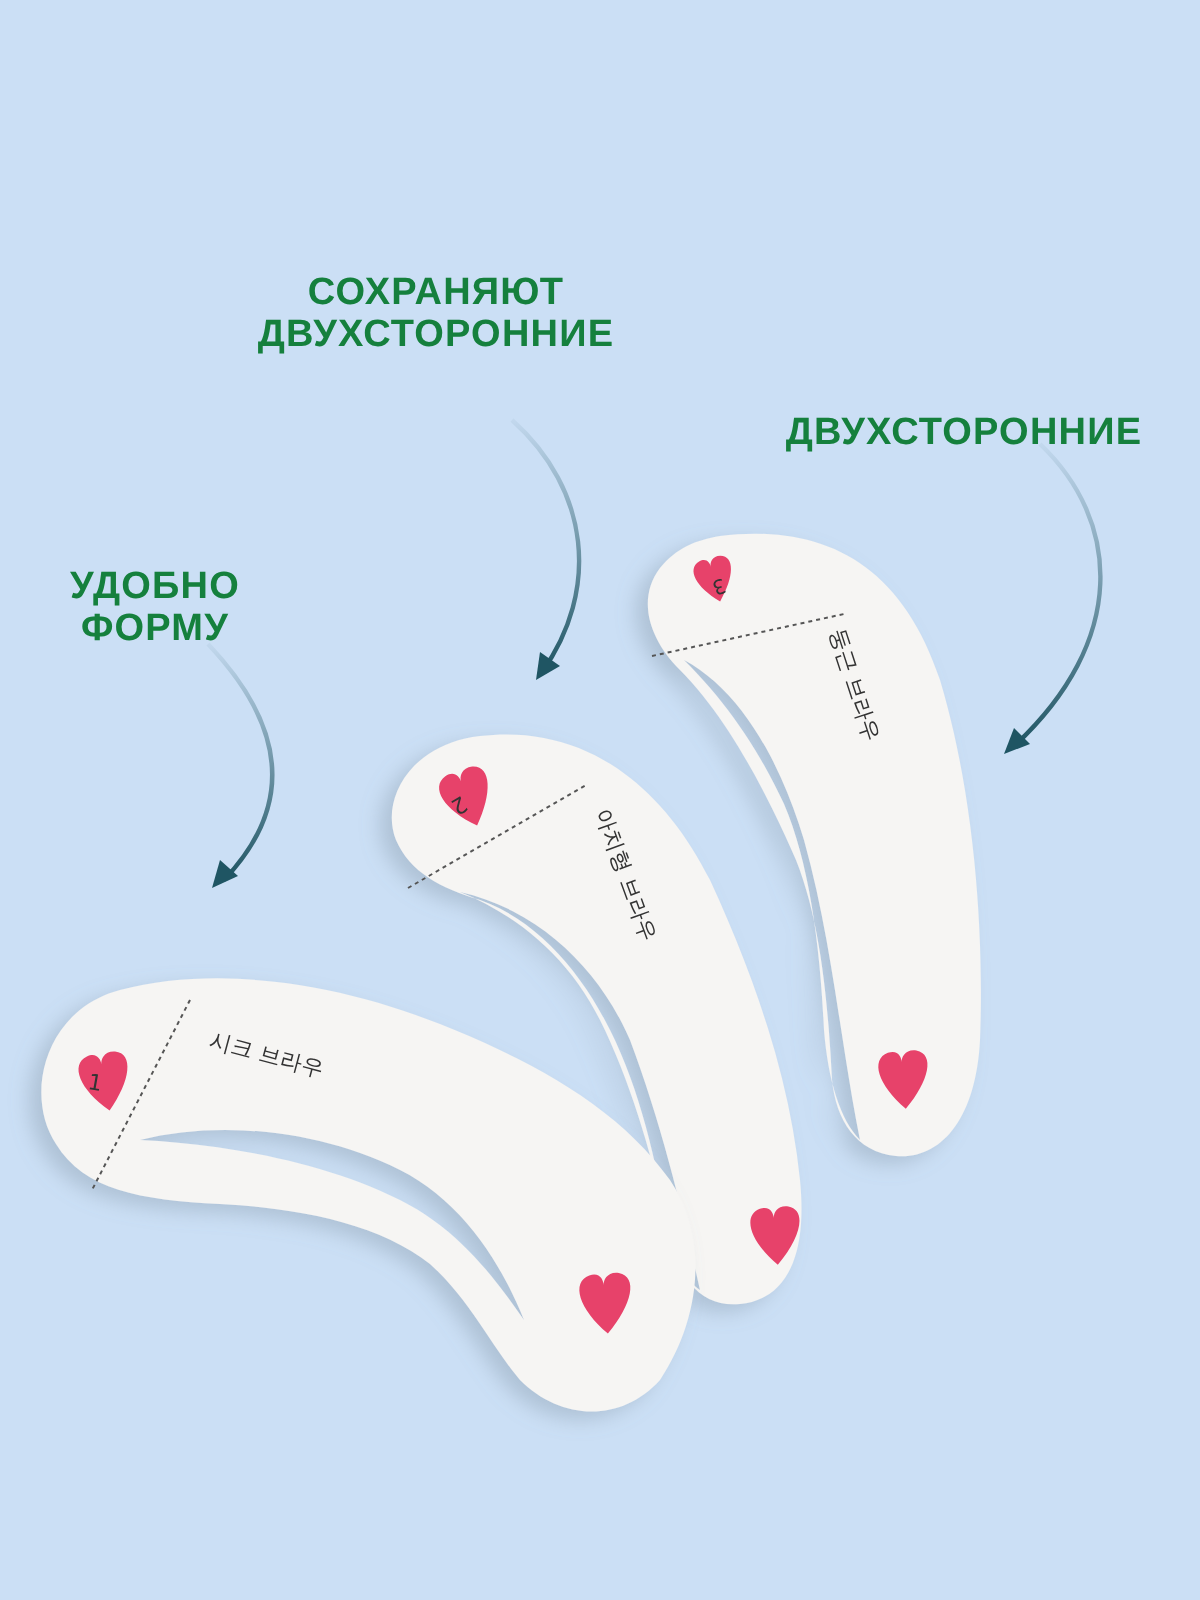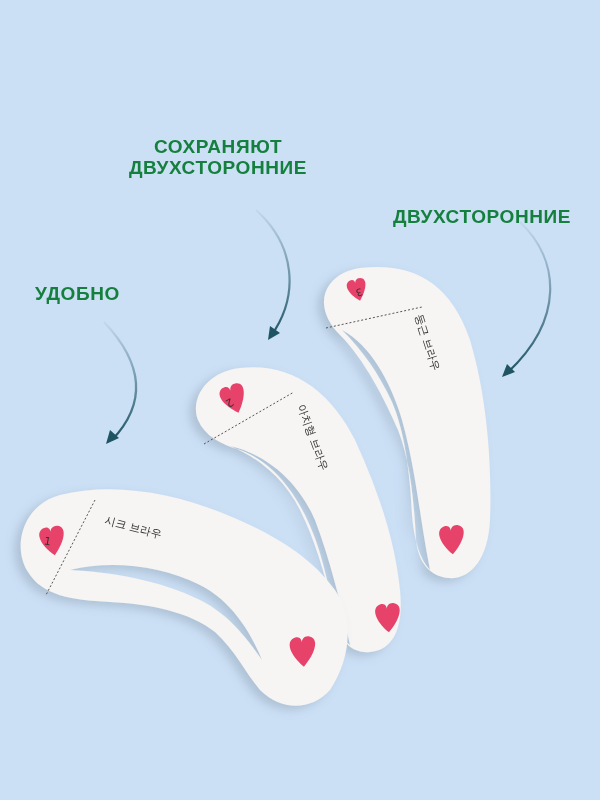--- a/index.html
+++ b/index.html
@@ -17,20 +17,21 @@
 </head>
 <body>
 
 <div class="caption" id="cap-wash">
   <div>СОХРАНЯЮТ</div>
   <div>ДВУХСТОРОННИЕ</div>
 </div>
 
 <div class="caption" id="cap-shape">
   <div>УДОБНО</div>
+  <div>ФОРМУ</div>
 </div>
 
 <div class="caption" id="cap-double">
   <div>ДВУХСТОРОННИЕ</div>
 </div>
 
 <svg class="art" width="600" height="800" viewBox="0 0 600 800">
   <defs>
     <filter id="shadow" x="-20%" y="-20%" width="140%" height="140%">
       <feDropShadow dx="-6" dy="4" stdDeviation="5" flood-color="#7a8a9a" flood-opacity="0.35"></feDropShadow>

